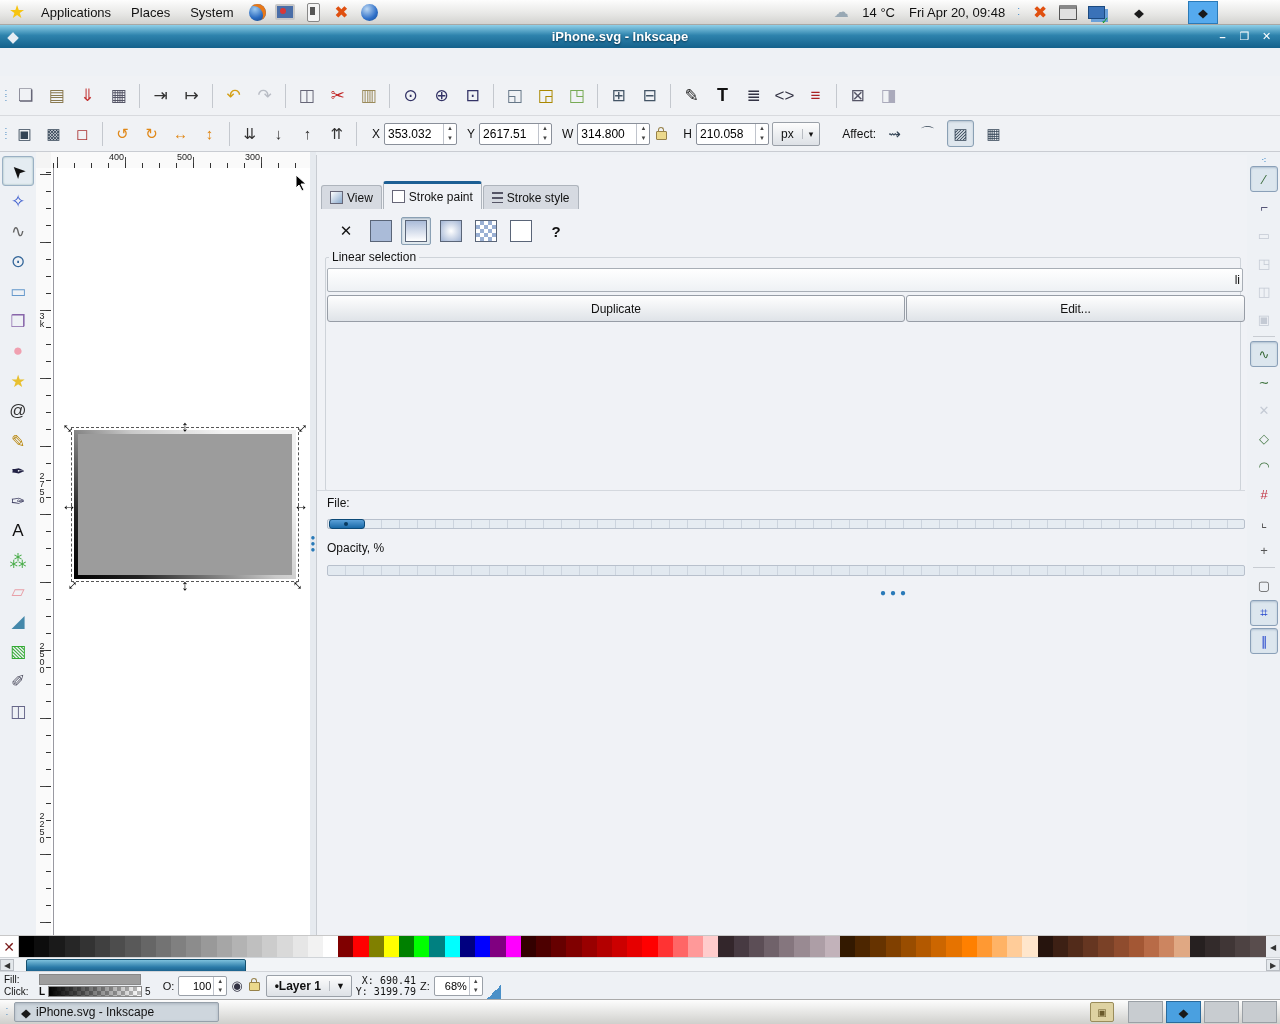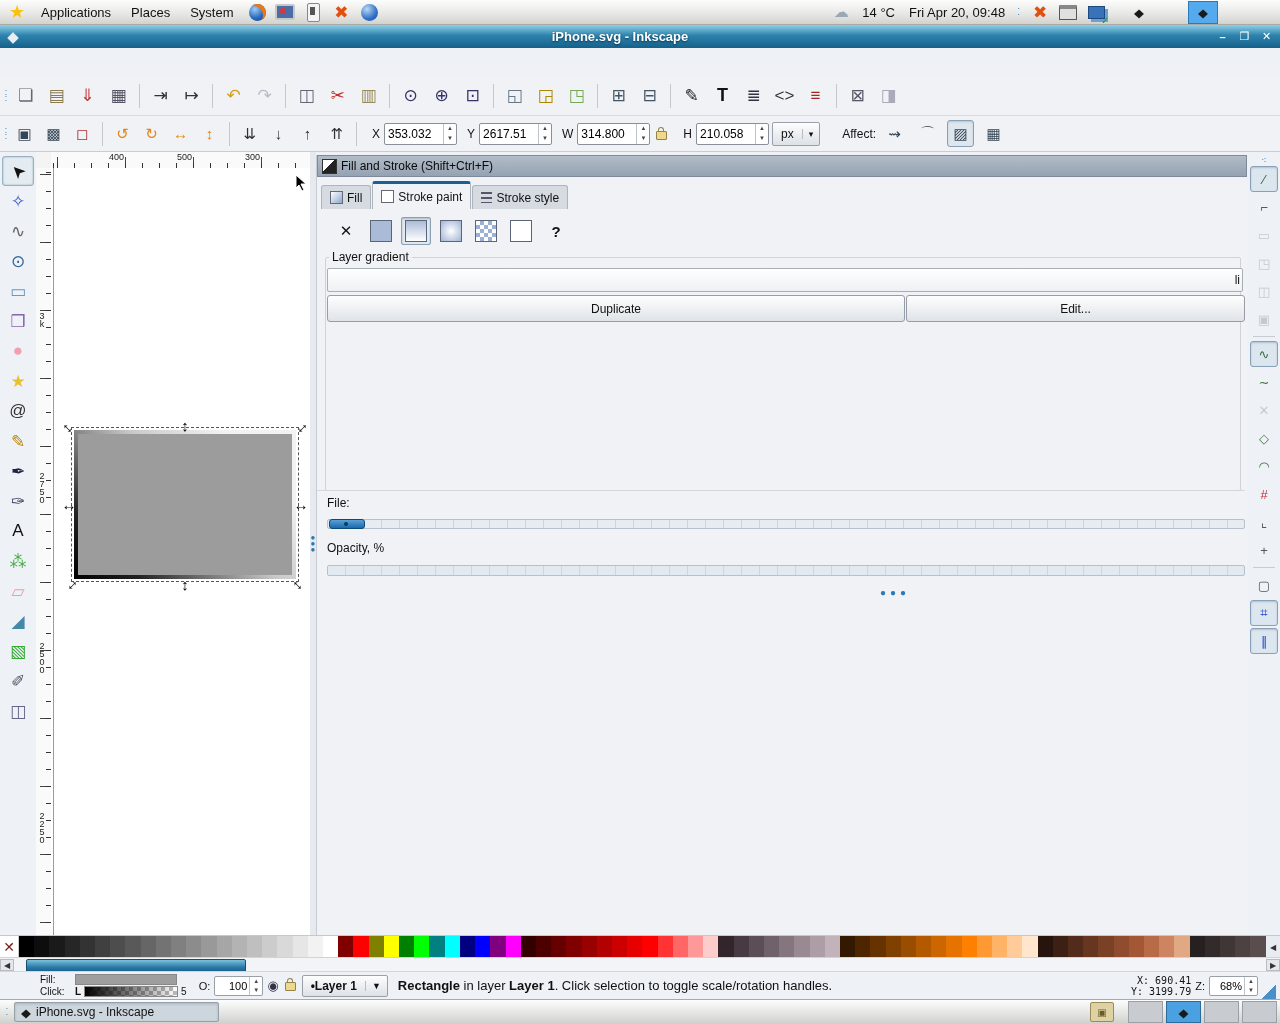--- a/index.html
+++ b/index.html
@@ -129,21 +129,21 @@
   .pal-sw{flex:1;}
   .pal-scroll{width:14px;background:#e8ebef;display:flex;align-items:center;justify-content:center;font-size:8px;color:#333;}
   #hscroll{left:0;top:957px;width:1280px;height:14px;background:#f2f4f7;border-top:1px solid #d0d4d8;border-bottom:1px solid #d0d4d8;display:flex;align-items:center;}
   .scr-btn{width:14px;height:12px;display:flex;align-items:center;justify-content:center;font-size:8px;color:#333;background:#e4e8ec;border:1px solid #b8bcc2;box-sizing:border-box;}
   #scr-track{flex:1;position:relative;height:12px;}
   #scr-thumb{position:absolute;left:12px;top:0;width:218px;height:12px;background:linear-gradient(180deg,#7cc0dc,#2a7aa8 60%,#1a5e88);border:1px solid #16506e;border-radius:2px;}
   
   #statusbar{left:0;top:971px;width:1280px;height:28px;background:#eef1f5;border-top:1px solid #d2d5da;display:flex;align-items:center;padding:0 4px;box-sizing:border-box;gap:4px;}
   #fs-block{display:flex;flex-direction:column;gap:1px;font-size:10px;line-height:11px;}
   .fs-row{display:flex;align-items:center;gap:3px;}
-  .fs-label{width:32px;margin-left:36px;}
+  .fs-label{width:32px;}
   .fill-swatch{width:100px;height:9px;background:#9e9e9e;border:1px solid #888;}
   .stroke-swatch{width:92px;height:9px;border:1px solid #888;background:repeating-conic-gradient(#bbb 0 25%,#fff 0 50%) 0 0/8px 8px;position:relative;}
   .stroke-swatch::after{content:"";position:absolute;inset:0;background:linear-gradient(90deg,#000,rgba(0,0,0,0));}
   .sw-l{font-weight:bold;}
   .sw-5{font-size:10px;}
   .sb-spin{display:flex;height:18px;border:1px solid #9aa0a8;background:#fff;border-radius:2px;}
   .sb-spin input{width:30px;border:none;outline:none;font-size:11px;text-align:right;padding:0 2px;background:transparent;font-family:"Liberation Sans",sans-serif;}
   .eye{font-size:13px;color:#334;}
   .layer-combo{display:flex;align-items:center;height:20px;border:1px solid #9aa0a8;background:linear-gradient(#fdfdfd,#dde1e6);border-radius:2px;}
   .layer-combo .lc-label{padding:0 8px;font-size:12px;font-weight:bold;white-space:nowrap;}
@@ -488,28 +488,24 @@
         <span class="handle h-e">↔</span>
       </div>
       <svg id="cursor" width="14" height="18">
         <polygon points="1,1 1,14 4,11 7,17 9,16 6,10 11,10" fill="#000" stroke="#fff" stroke-width="1"></polygon>
       </svg>
     </div>
 
     <div id="pane-sep" class="abs">●<br>●<br>●</div>
 
     <div id="dialog" class="abs">
-      <div id="dlg-titlebar">
-        <span class="dlg-pen"></span>
-        <span>Fill and Stroke (Shift+Ctrl+F)</span>
-      </div>
       <div id="dlg-tabs">
         <span class="dlg-tab">
             <span class="ticon fill"></span>
-            <span>Fill</span>
+            <span>View</span>
           </span>
         <span class="dlg-tab active">
             <span class="ticon check"></span>
             <span>Stroke paint</span>
           </span>
         <span class="dlg-tab">
             <span class="ticon lines"></span>
             <span>Stroke style</span>
           </span>
       </div>
@@ -529,21 +525,21 @@
           <span class="paint-btn">
             <span class="paint-sw p-pattern"></span>
           </span>
           <span class="paint-btn">
             <span class="paint-sw p-swatch"></span>
           </span>
           <span class="paint-btn">
             <span class="glyph" style="color: rgb(17, 17, 17);">?</span>
           </span>
         </div>
-      <span id="grad-label">Layer gradient</span>
+      <span id="grad-label">Linear selection</span>
       <div id="grad-frame"></div>
       <div id="grad-combo">
           <span>li</span>
         </div>
       <div id="dup-btn" class="btn">Duplicate</div>
       <div id="edit-btn" class="btn">Edit...</div>
       <div id="dlg-hline"></div>
       <span id="blur-label">File:</span>
       <div id="blur-slider" class="slider">
           <span id="blur-thumb"></span>
@@ -730,21 +726,20 @@
           <span>▲</span>
           <span>▼</span>
         </span>
       </span>
     <span class="eye">◉</span>
     <span class="mini-lock" style="margin:2px 2px 0 2px;"></span>
     <span class="layer-combo">
         <span class="lc-label"><span>•</span><span>Layer 1</span></span>
         <span class="lc-arr">▼</span>
       </span>
-    <span id="sb-msg"><b>Rectangle</b><span> in layer </span><b>Layer 1</b><span>. Click selection to toggle scale/rotation handles.</span></span>
     <span id="coords"><span>X:  690.41</span><br><span>Y: 3199.79</span></span>
     <span style="font-size:11px;">Z:</span>
     <span class="sb-spin">
         <input value="68%" style="">
         <span class="spin-arrows">
           <span>▲</span>
           <span>▼</span>
         </span>
       </span>
     <span id="grip"></span>

